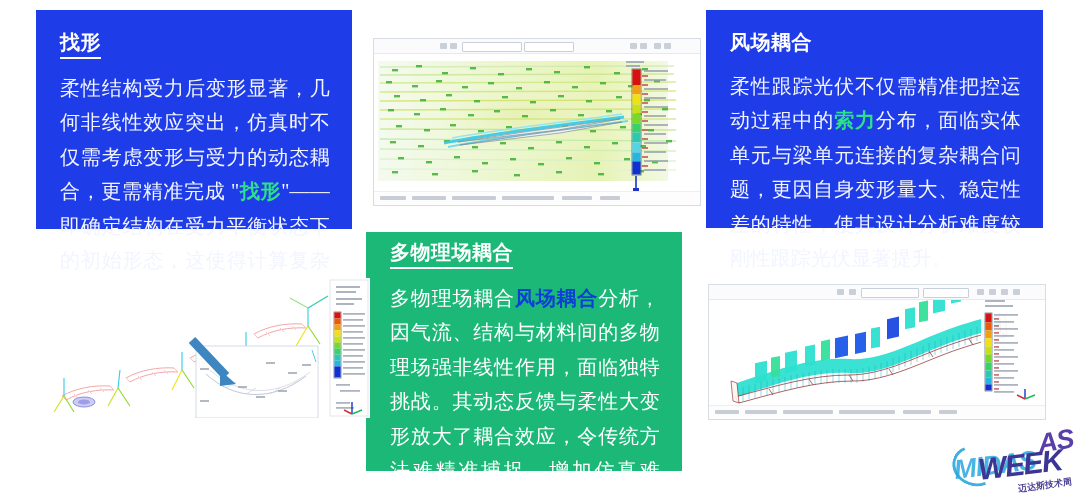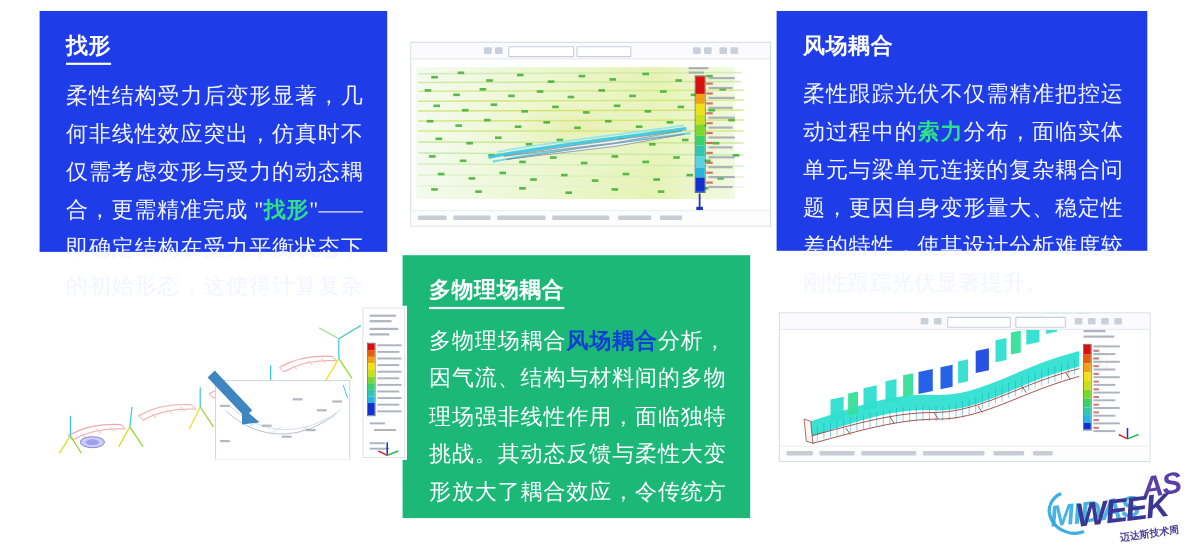--- a/index.html
+++ b/index.html
@@ -23,21 +23,21 @@
   .card .card-body .hl-green{color:#2ee08a;font-weight:bold;}
   .card .card-body .hl-blue{color:#0d3fd8;font-weight:bold;}
 
   .card-blue{background:#1e3ce8;font-family:Liberation Serif, serif;}
   .card-green{background:#1bb878;}
   .card-green .card-body{color:#ffffff;}
 
   
   #card-shape{left:36px;top:10px;width:316px;height:219px;padding:20px 22px 12px 24px;}
   #card-dyn  {left:706px;top:10px;width:337px;height:218px;padding:20px 22px 12px 24px;}
-  #card-multi{left:366px;top:232px;width:316px;height:239px;padding:20px 22px 12px 24px;}
+  #card-multi{left:366px;top:232px;width:316px;height:239px;padding:8px 22px 12px 24px;}
 
   
   .fig{position:absolute;background:#ffffff;overflow:hidden;}
   .fig .fig-inner{position:absolute;left:0;top:0;width:100%;height:100%;}
   .fig-border{border:1px solid #d8dde4;}
 
   #fig-cfd   {left:373px;top:38px;width:326px;height:166px;}
   #fig-cable {left:40px;top:278px;width:330px;height:140px;}
   #fig-deform{left:708px;top:284px;width:336px;height:134px;}
 

